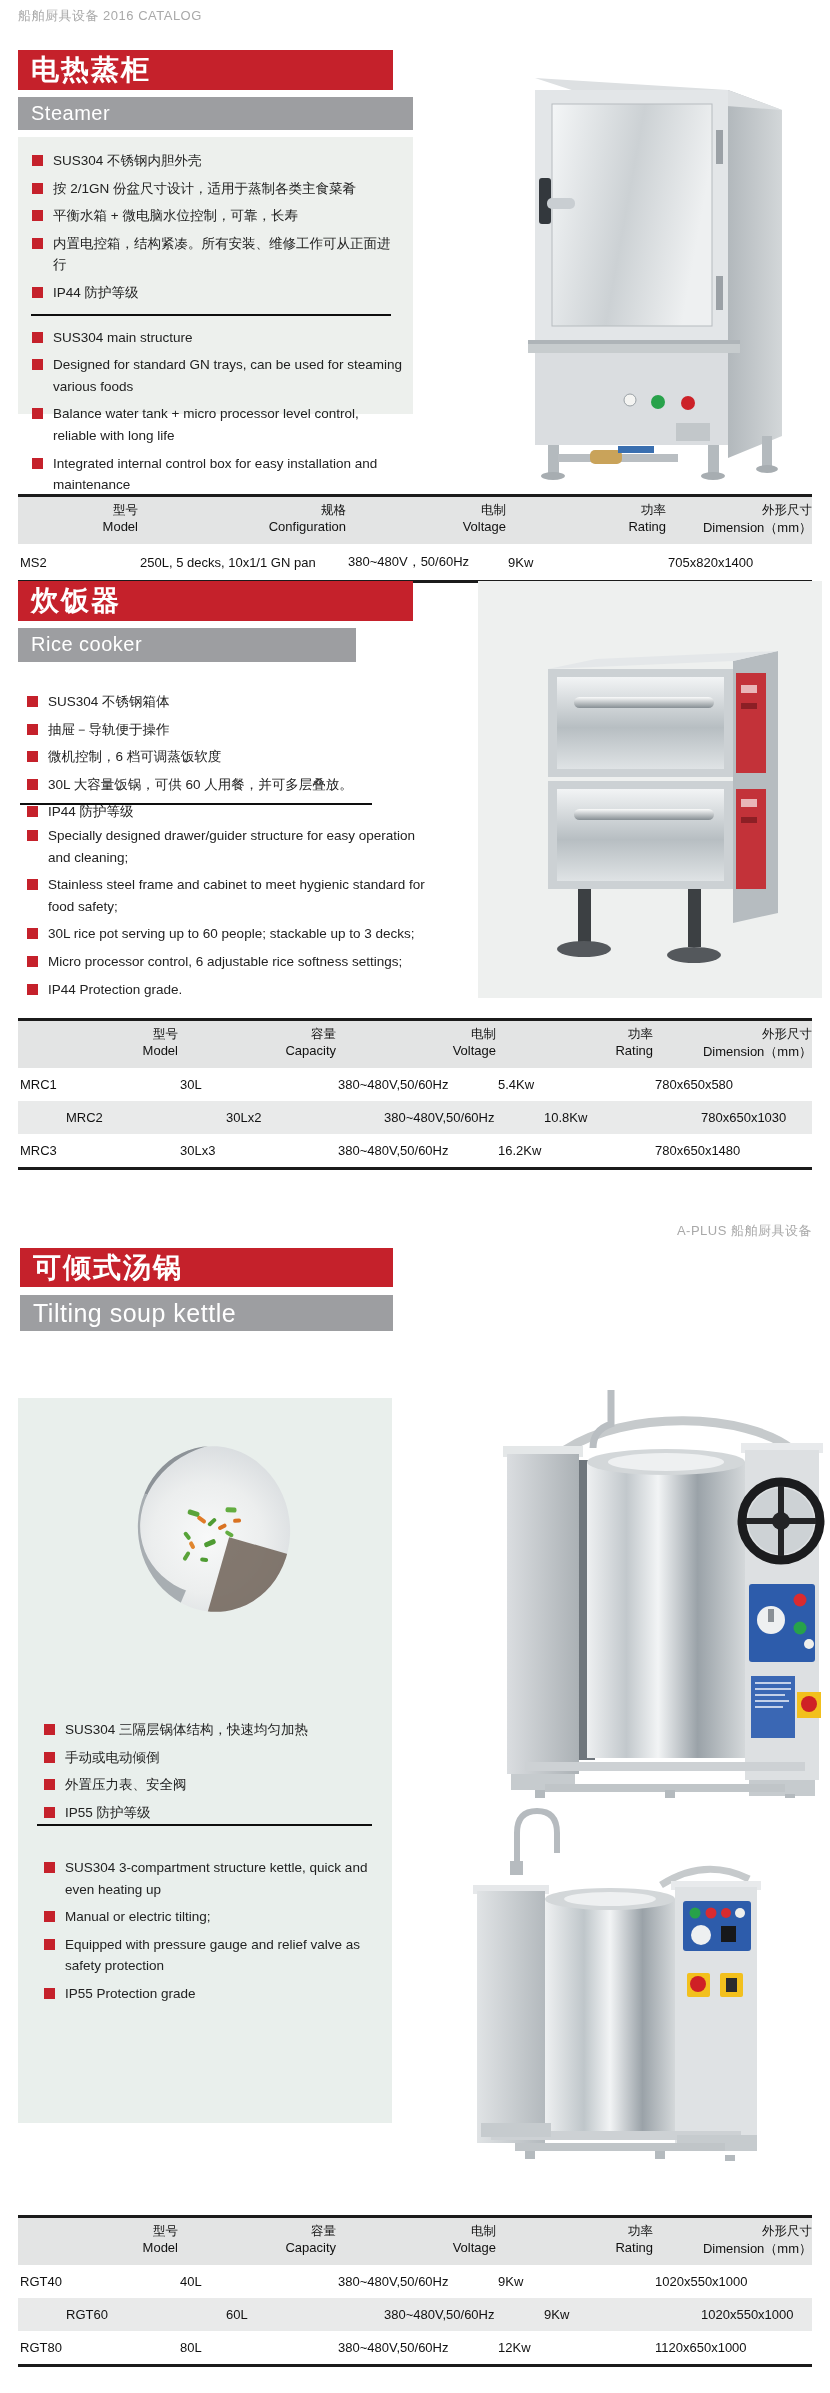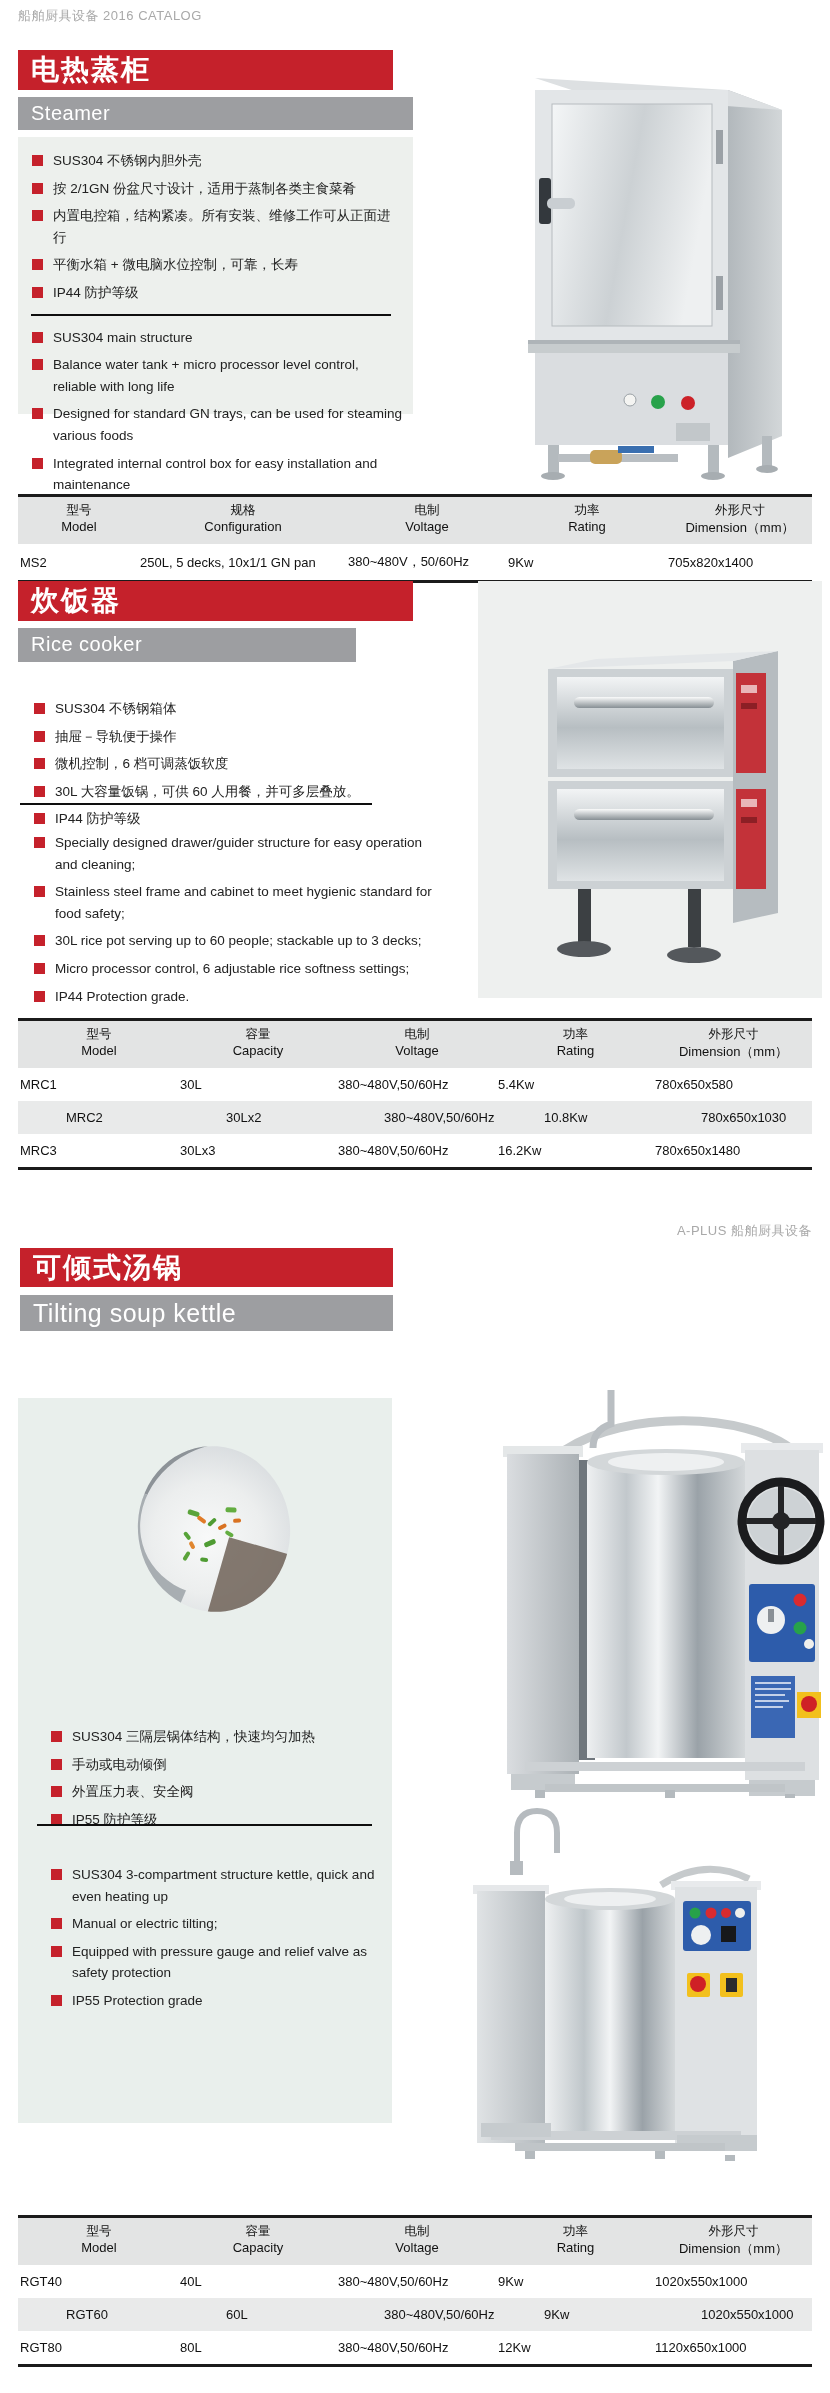--- a/index.html
+++ b/index.html
@@ -7,28 +7,28 @@
   #page{position:relative;width:830px;height:2393px;background:#fff;overflow:hidden;}
 
   .pg-header{position:absolute;font-size:13px;color:#a9a9a9;letter-spacing:.5px;}
 
   .banner-red{position:absolute;background:#c5212b;color:#fff;overflow:hidden;}
   .banner-red .bt{display:block;font-size:28px;font-weight:700;line-height:40px;padding-left:13px;letter-spacing:2px;}
   .banner-gray{position:absolute;background:#9d9ea1;color:#fff;overflow:hidden;}
   .banner-gray .bt{display:block;font-size:20px;line-height:33px;padding-left:13px;letter-spacing:.5px;}
 
   .feature-box{position:absolute;background:#edf0ed;}
-  ul.bullets{list-style:none;margin:16px;padding:0;}
+  ul.bullets{list-style:none;margin:9px;padding:0;}
   ul.bullets li{display:flex;margin-bottom:6px;font-size:13.5px;line-height:1.6;color:#222;}
   ul.bullets .sq{flex:0 0 auto;width:11px;height:11px;background:#c5212b;margin:5px 10px 0 0;}
   .divider{border-top:2px solid #0e0e0e;height:0;}
 
   table.spec{position:absolute;border-collapse:collapse;table-layout:fixed;
     border-top:3px solid #1b1b1b;border-bottom:3px solid #1b1b1b;}
-  table.spec th{background:#e3e4e4;text-align:center;font-weight:400;padding:5px 0 7px 2px;vertical-align:top;}
+  table.spec th{background:#e3e4e4;text-align:right;font-weight:400;padding:5px 0 7px 2px;vertical-align:top;}
   table.spec th .hcn{font-size:12.5px;color:#111;}
   table.spec th .hen{font-size:13px;color:#111;}
   table.spec td{font-size:13px;color:#111;padding:9px 0 9px 2px;}
   tr.alt td{background:#e9eaea;padding-left:48px;}
 
   .photo{position:absolute;}
   .photo-bg{background:#eef0ef;}
 
   .circle-photo{position:absolute;left:120px;top:48px;width:152px;height:166px;border-radius:50%;
     overflow:hidden;transform:rotate(-8deg);
@@ -58,44 +58,44 @@
       <li>
           <span class="sq"></span>
           <span>SUS304 不锈钢内胆外壳</span>
         </li>
       <li>
           <span class="sq"></span>
           <span>按 2/1GN 份盆尺寸设计，适用于蒸制各类主食菜肴</span>
         </li>
       <li>
           <span class="sq"></span>
+          <span>平衡水箱 + 微电脑水位控制，可靠，长寿</span>
+        </li>
+      <li>
+          <span class="sq"></span>
           <span>内置电控箱，结构紧凑。所有安装、维修工作可从正面进行</span>
-        </li>
-      <li>
-          <span class="sq"></span>
-          <span>平衡水箱 + 微电脑水位控制，可靠，长寿</span>
         </li>
       <li>
           <span class="sq"></span>
           <span>IP44 防护等级</span>
         </li>
     </ul>
     <div class="divider" style="margin:10px 22px 11px 13px;"></div>
     <ul class="bullets" style="margin:0 10px 0 14px;">
       <li>
           <span class="sq"></span>
           <span>SUS304 main structure</span>
         </li>
       <li>
           <span class="sq"></span>
+          <span>Designed for standard GN trays, can be used for steaming various foods</span>
+        </li>
+      <li>
+          <span class="sq"></span>
           <span>Balance water tank + micro processor level control, reliable with long life</span>
-        </li>
-      <li>
-          <span class="sq"></span>
-          <span>Designed for standard GN trays, can be used for steaming various foods</span>
         </li>
       <li>
           <span class="sq"></span>
           <span>Integrated internal control box for easy installation and maintenance</span>
         </li>
       <li>
           <span class="sq"></span>
           <span>IP44 Protection grade</span>
         </li>
     </ul>

